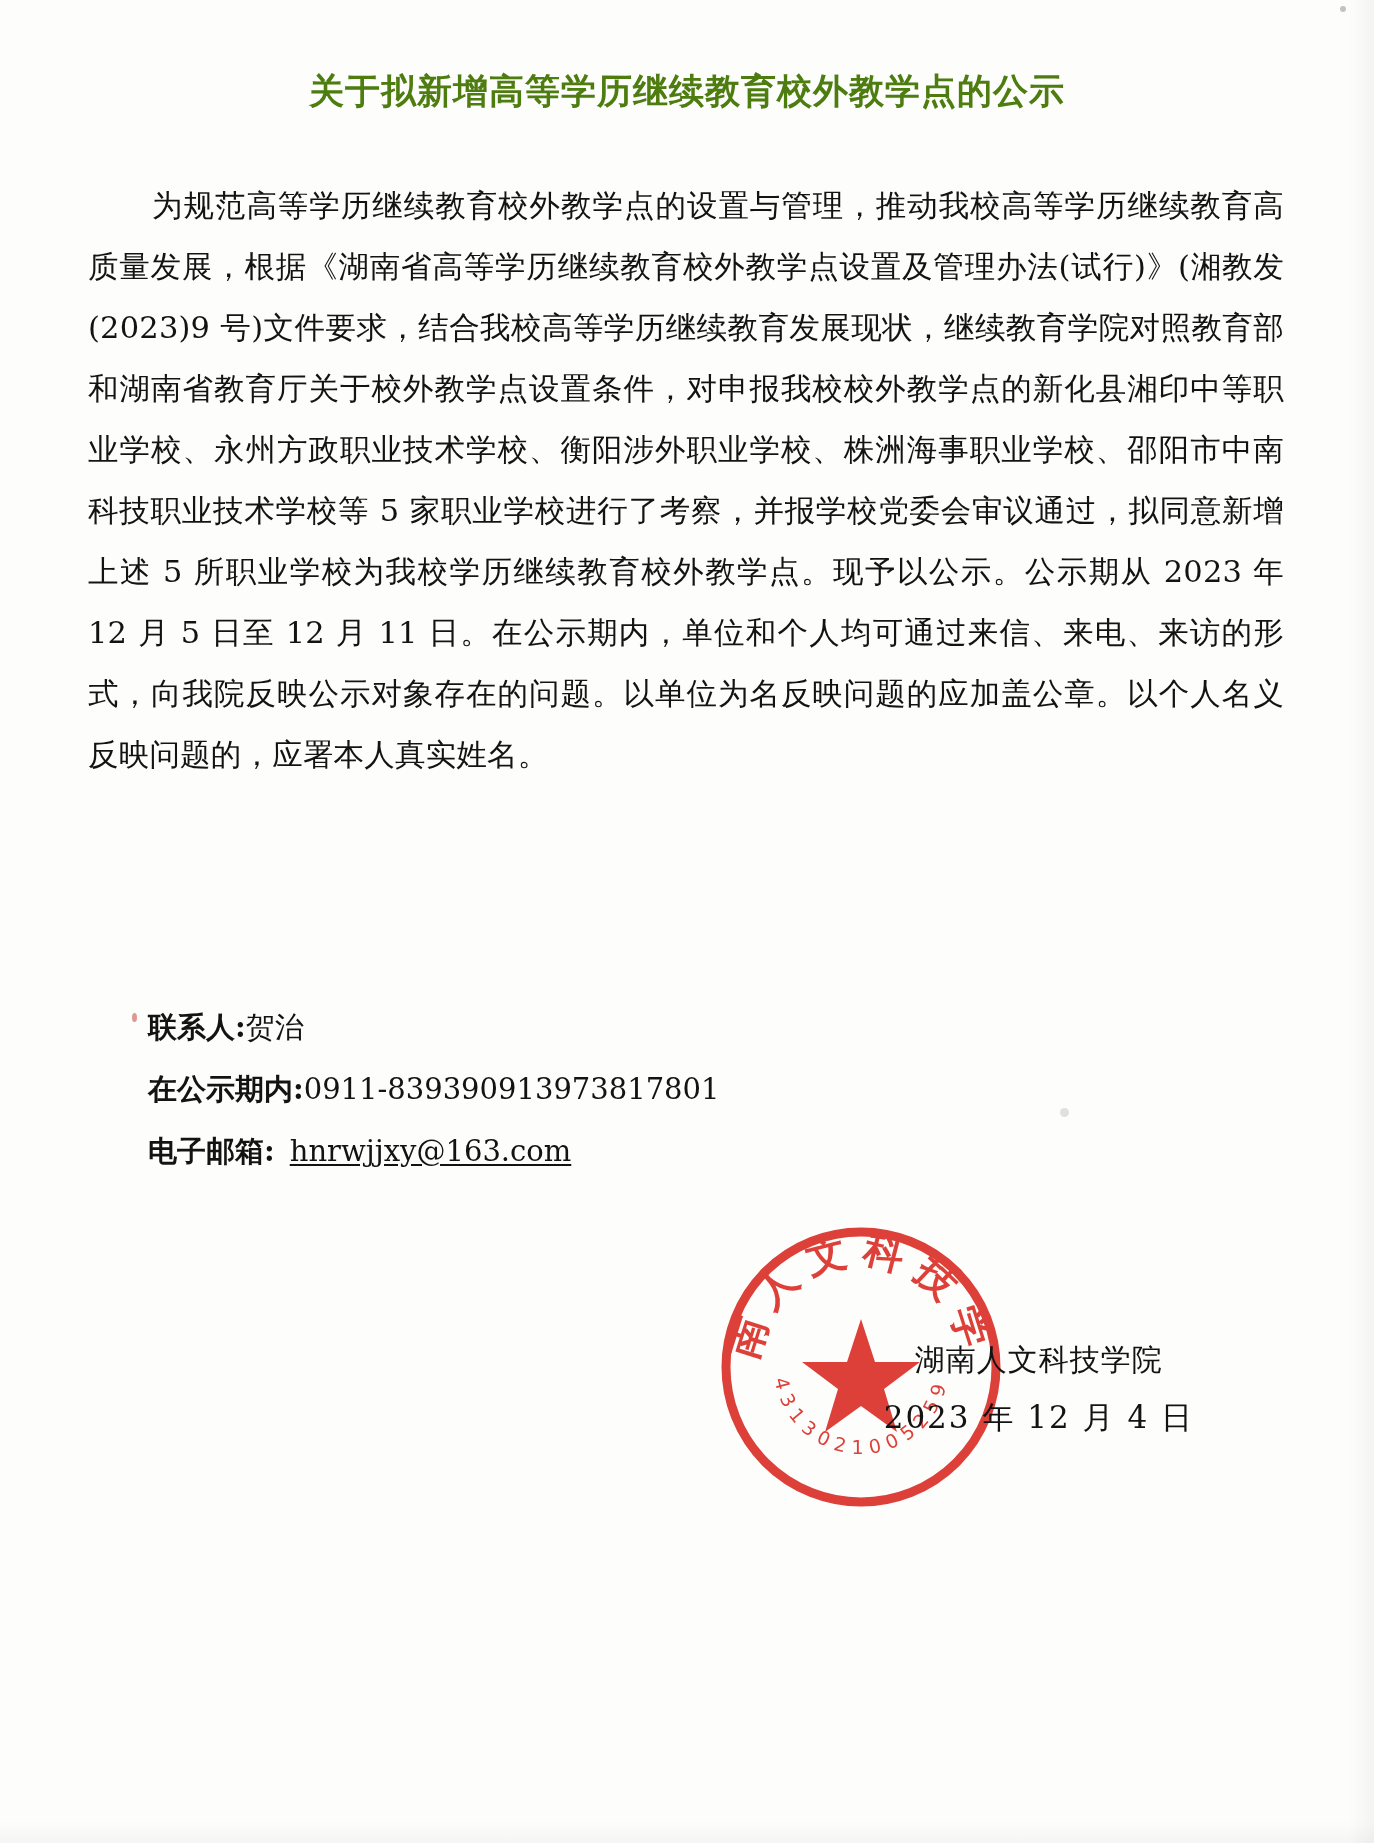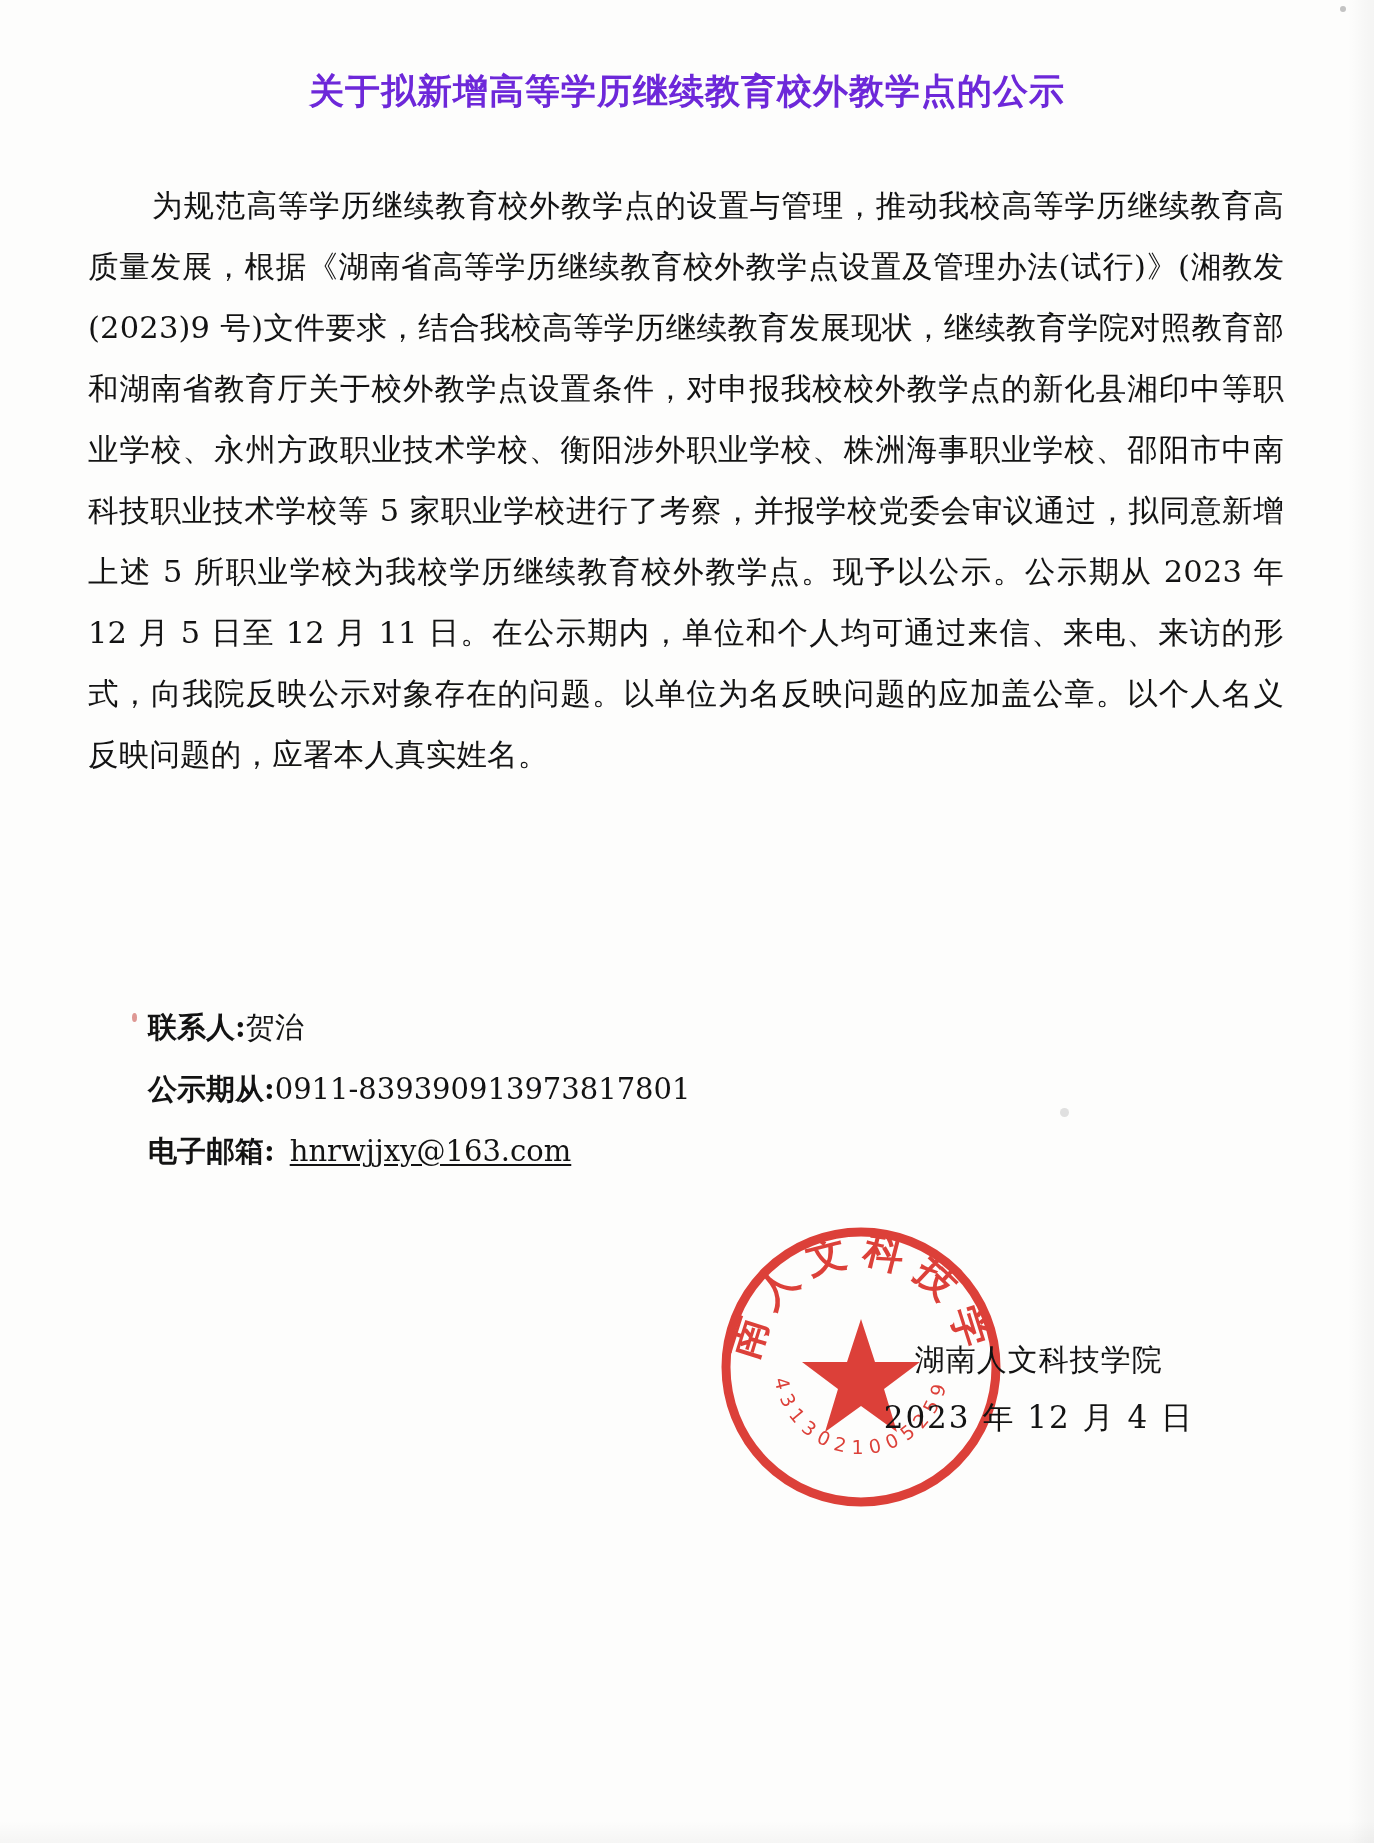--- a/index.html
+++ b/index.html
@@ -51,21 +51,21 @@
   .doc-title {
     position: absolute;
     top: 45px;
     left: 0;
     width: 100%;
     text-align: center;
     font-size: 35px;
     font-weight: bold;
     letter-spacing: 1px;
     font-family: "DejaVu Serif", "Liberation Serif", serif;
-    color: #6d28d9;
+    color: #4d7c0f;
   }
 
   .body-wrap {
     position: absolute;
     top: 144px;
     left: 88px;
     width: 1196px;
   }
 
   .para {
@@ -147,21 +147,21 @@
 
   <div class="body-wrap">
     <p class="para">为规范高等学历继续教育校外教学点的设置与管理，推动我校高等学历继续教育高质量发展，根据《湖南省高等学历继续教育校外教学点设置及管理办法(试行)》(湘教发(2023)9 号)文件要求，结合我校高等学历继续教育发展现状，继续教育学院对照教育部和湖南省教育厅关于校外教学点设置条件，对申报我校校外教学点的新化县湘印中等职业学校、永州方政职业技术学校、衡阳涉外职业学校、株洲海事职业学校、邵阳市中南科技职业技术学校等 5 家职业学校进行了考察，并报学校党委会审议通过，拟同意新增上述 5 所职业学校为我校学历继续教育校外教学点。现予以公示。公示期从 2023 年 12 月 5 日至 12 月 11 日。在公示期内，单位和个人均可通过来信、来电、来访的形式，向我院反映公示对象存在的问题。以单位为名反映问题的应加盖公章。以个人名义反映问题的，应署本人真实姓名。</p>
   </div>
 
   <div class="contact-block">
     <div class="contact-line">
       <span class="lbl">联系人:</span><span>贺治</span>
     </div>
     <div class="contact-line">
-      <span class="lbl">公示期从:</span><span>0911-839390913973817801</span>
+      <span class="lbl">在公示期内:</span><span>0911-839390913973817801</span>
     </div>
     <div class="contact-line">
       <span class="lbl">电子邮箱:</span><a class="email-link" href="#">hnrwjjxy@163.com</a>
     </div>
   </div>
 
   <div class="seal">
     <svg class="seal-wrap" width="290" height="290" viewBox="0 0 290 290" xmlns="http://www.w3.org/2000/svg">
       <defs>
         <path id="sealTopArc" d="M 42,145 A 103,103 0 0 1 248,145"></path>

